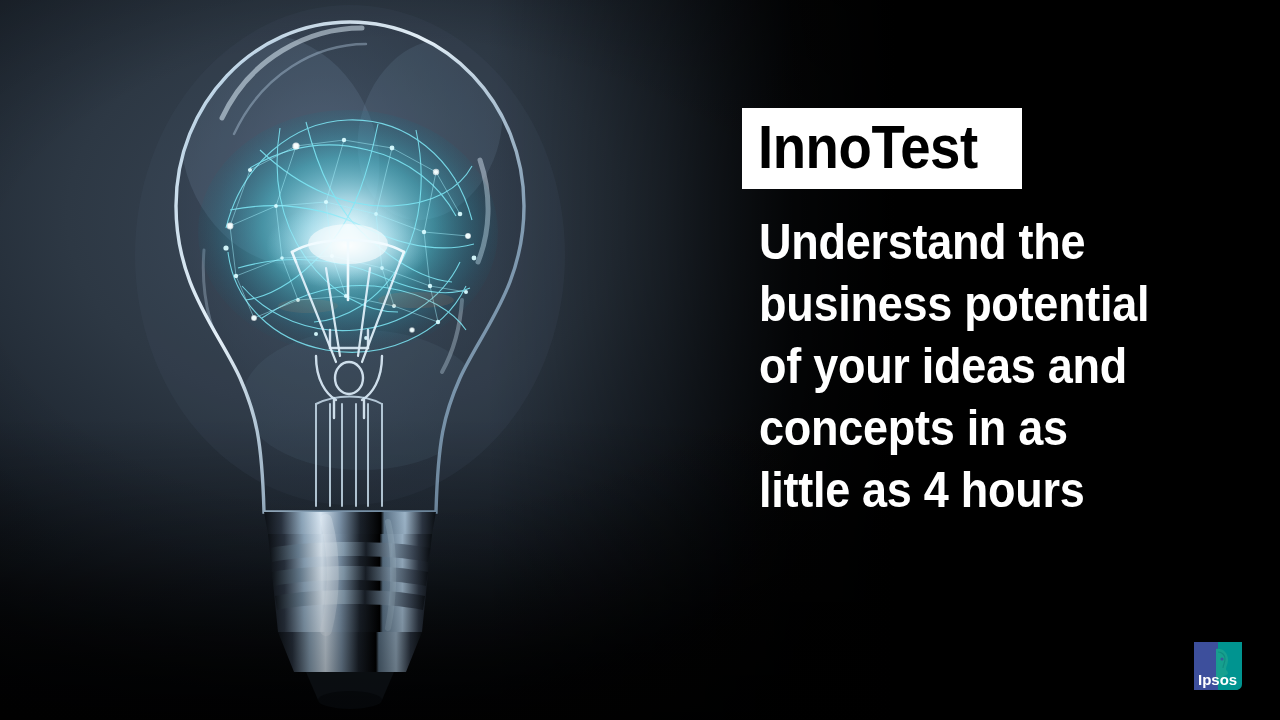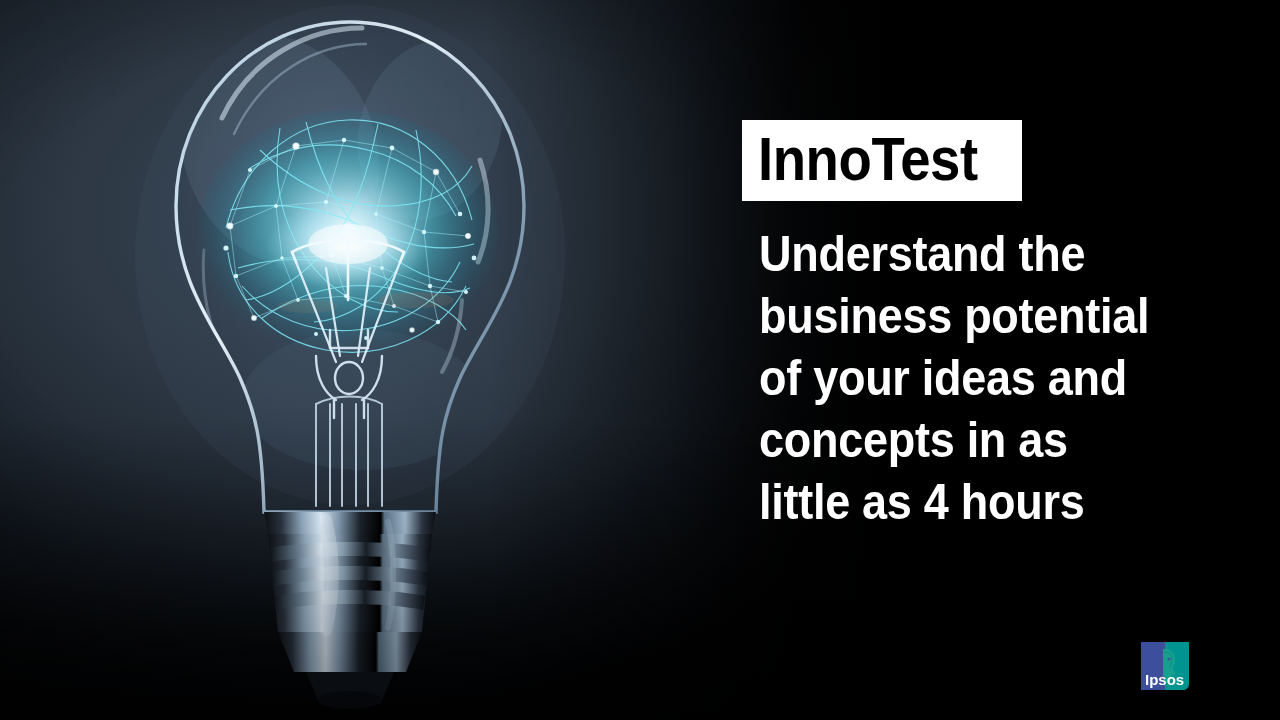--- a/index.html
+++ b/index.html
@@ -62,21 +62,21 @@
     top: 0px;
     width: 440px;
     height: 720px;
   }
   .bulb-wrap svg { display: block; }
 
   
   .copy {
     position: absolute;
     left: 742px;
-    top: 120px;
+    top: 108px;
     width: 520px;
   }
   .title-box {
     display: inline-block;
     background: #ffffff;
     padding: 6px 14px 10px 16px;
     line-height: 1;
   }
   .title-text {
     display: block;
@@ -101,21 +101,21 @@
     letter-spacing: -0.3px;
     transform: scaleX(0.9);
     transform-origin: left top;
     white-space: nowrap;
   }
   .subtitle .ln { display: block; }
 
   
   .logo {
     position: absolute;
-    left: 1139px;
+    left: 1192px;
     top: 640px;
     width: 52px;
     height: 52px;
   }
   .logo svg { display: block; }
 </style>
 </head>
 <body>
 
 <div class="stage">

